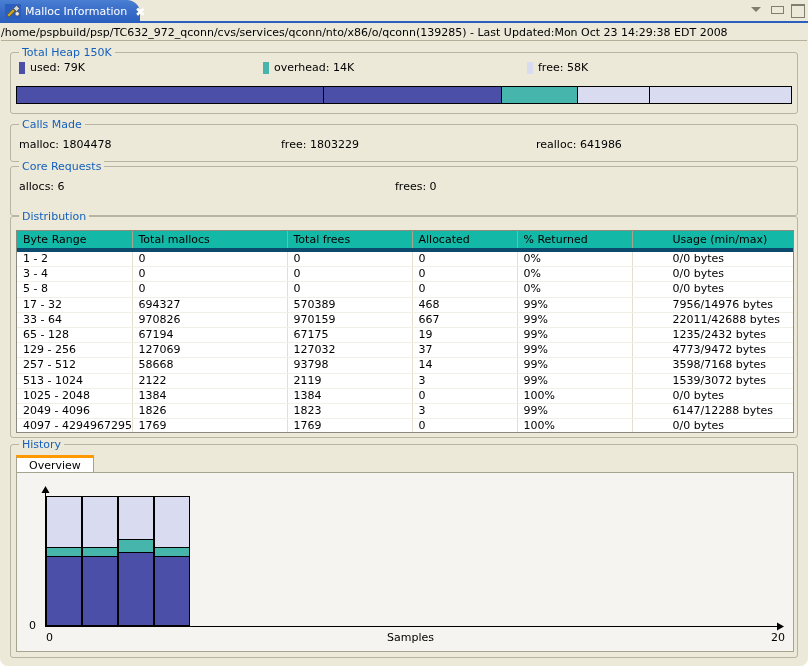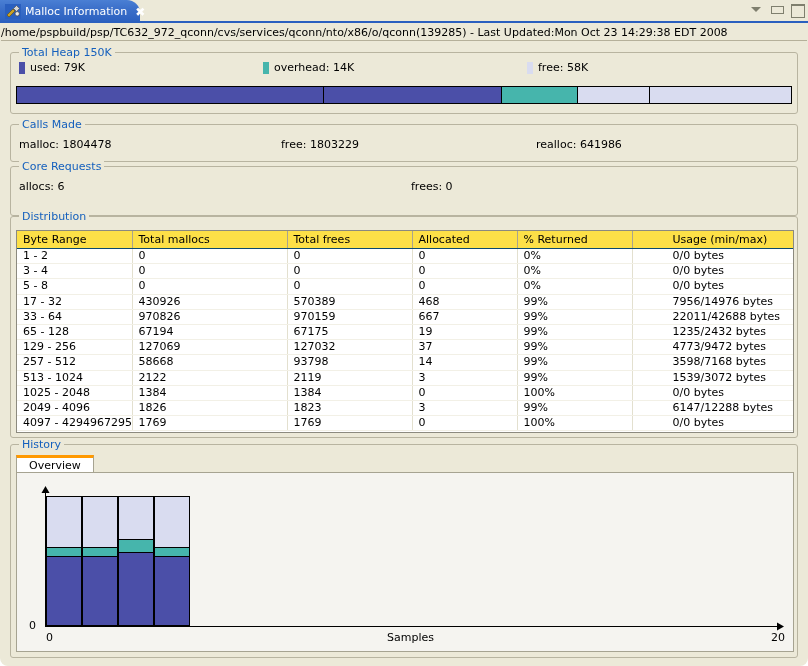--- a/index.html
+++ b/index.html
@@ -191,23 +191,23 @@
     box-sizing: border-box;
     overflow: hidden;
   }
   table.dist {
     border-collapse: collapse;
     width: 100%;
     table-layout: fixed;
     font-size: 11px;
   }
   table.dist th {
-    background: #fde047;
+    background: #14b8a6;
     border-right: 1px solid #a9a48e;
-    border-bottom: 1px solid #0c4a6e;
+    border-bottom: 4px solid #0c4a6e;
     text-align: left;
     font-weight: normal;
     padding: 2px 0 2px 6px;
     height: 16px;
     box-sizing: border-box;
     white-space: nowrap;
     overflow: hidden;
   }
   table.dist td {
     border-right: 1px solid #e3e0cf;
@@ -344,21 +344,21 @@
       <span class="kv" style="left:8px;">malloc: 1804478</span>
       <span class="kv" style="left:270px;">free: 1803229</span>
       <span class="kv" style="left:525px;">realloc: 641986</span>
     </div>
   </div>
 
   <div class="group" id="grp-core">
     <span class="group-title">Core Requests</span>
     <div class="kv-row">
       <span class="kv" style="left:8px;">allocs: 6</span>
-      <span class="kv" style="left:400px;">frees: 0</span>
+      <span class="kv" style="left:384px;">frees: 0</span>
     </div>
   </div>
 
   <div class="group" id="grp-dist">
     <span class="group-title">Distribution</span>
     <div class="table-wrap">
       <table class="dist">
         <colgroup id="dist-cols">
             <col style="width: 115px;">
             <col style="width: 155px;">
@@ -397,21 +397,21 @@
             <tr>
               <td>5 - 8</td>
               <td>0</td>
               <td>0</td>
               <td>0</td>
               <td>0%</td>
               <td>0/0 bytes</td>
             </tr>
             <tr>
               <td>17 - 32</td>
-              <td>430926</td>
+              <td>694327</td>
               <td>570389</td>
               <td>468</td>
               <td>99%</td>
               <td>7956/14976 bytes</td>
             </tr>
             <tr>
               <td>33 - 64</td>
               <td>970826</td>
               <td>970159</td>
               <td>667</td>

